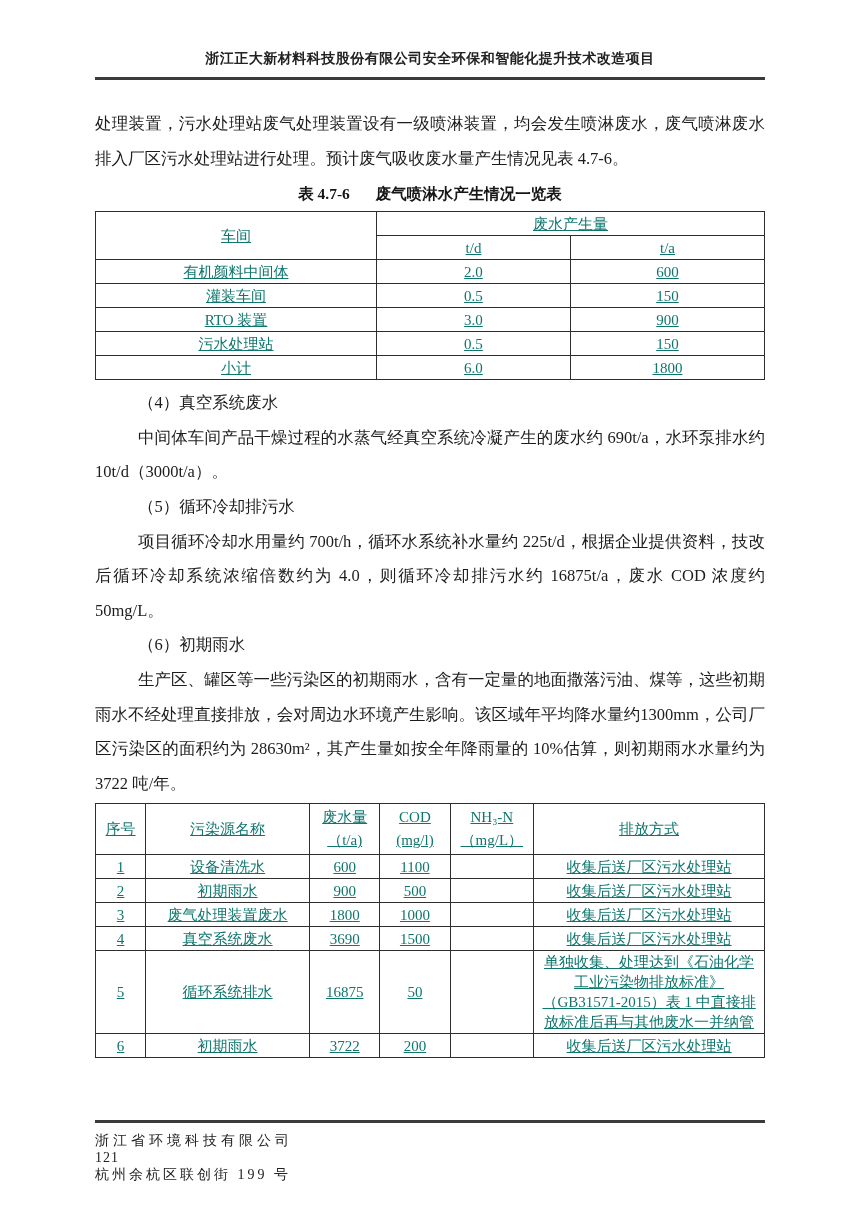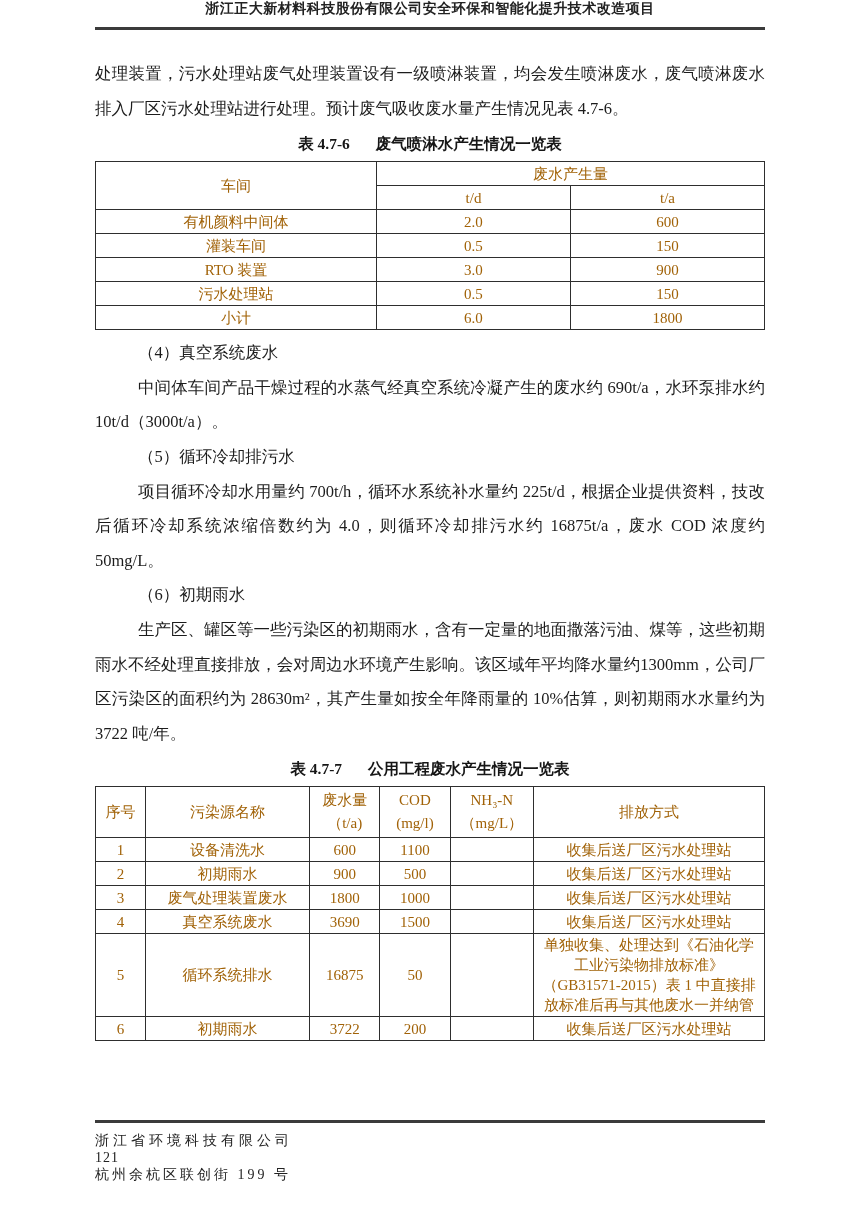--- a/index.html
+++ b/index.html
@@ -8,20 +8,21 @@
     width:860px;height:1216px;
     background:#ffffff;
     font-family:"Liberation Serif","DejaVu Serif",serif;
     color:#1c1c1c;
     box-sizing:border-box;
     overflow:hidden;
   }
   .margins{position:absolute;left:95px;right:95px;top:0;}
   
   .header-title{
+    padding-top:50px;
     text-align:center;
     font-size:14px;
     font-weight:bold;
     letter-spacing:0.5px;
     color:#222;
   }
   .header-rule{margin-top:9px;height:3px;background:#3b3b3b;}
   
   .body-flow{margin-top:27px;}
   .body-text{
@@ -41,22 +42,23 @@
     margin-top:3px;
     color:#161616;
   }
   .cap-title{margin-left:26px;}
   
   table.doc-table{
     width:100%;
     border-collapse:collapse;
     table-layout:fixed;
     font-size:15px;
-    color:#a16207;
+    color:#0f766e;
     margin-top:2px;
+    text-decoration:underline;
   }
   table.doc-table td{
     border:1px solid #2e2e2e;
     text-align:center;
     vertical-align:middle;
     padding:1px 4px;
     height:21px;
     line-height:20px;
     overflow:hidden;
   }
@@ -148,23 +150,20 @@
         </tbody>
       </table>
 
       <p class="body-text indent">（4）真空系统废水</p>
       <p class="body-text indent">中间体车间产品干燥过程的水蒸气经真空系统冷凝产生的废水约 690t/a，水环泵排水约 10t/d（3000t/a）。</p>
       <p class="body-text indent">（5）循环冷却排污水</p>
       <p class="body-text indent">项目循环冷却水用量约 700t/h，循环水系统补水量约 225t/d，根据企业提供资料，技改后循环冷却系统浓缩倍数约为 4.0，则循环冷却排污水约 16875t/a，废水 COD 浓度约 50mg/L。</p>
       <p class="body-text indent">（6）初期雨水</p>
       <p class="body-text indent">生产区、罐区等一些污染区的初期雨水，含有一定量的地面撒落污油、煤等，这些初期雨水不经处理直接排放，会对周边水环境产生影响。该区域年平均降水量约1300mm，公司厂区污染区的面积约为 28630m²，其产生量如按全年降雨量的 10%估算，则初期雨水水量约为 3722 吨/年。</p>
 
-      <div class="table-caption">
-        <span>表 4.7-7</span><span class="cap-title">公用工程废水产生情况一览表</span>
-      </div>
 
       <table class="doc-table t2">
         <colgroup>
             <col class="c1">
             <col class="c2">
             <col class="c3">
             <col class="c4">
             <col class="c5">
             <col class="c6">
           </colgroup>

